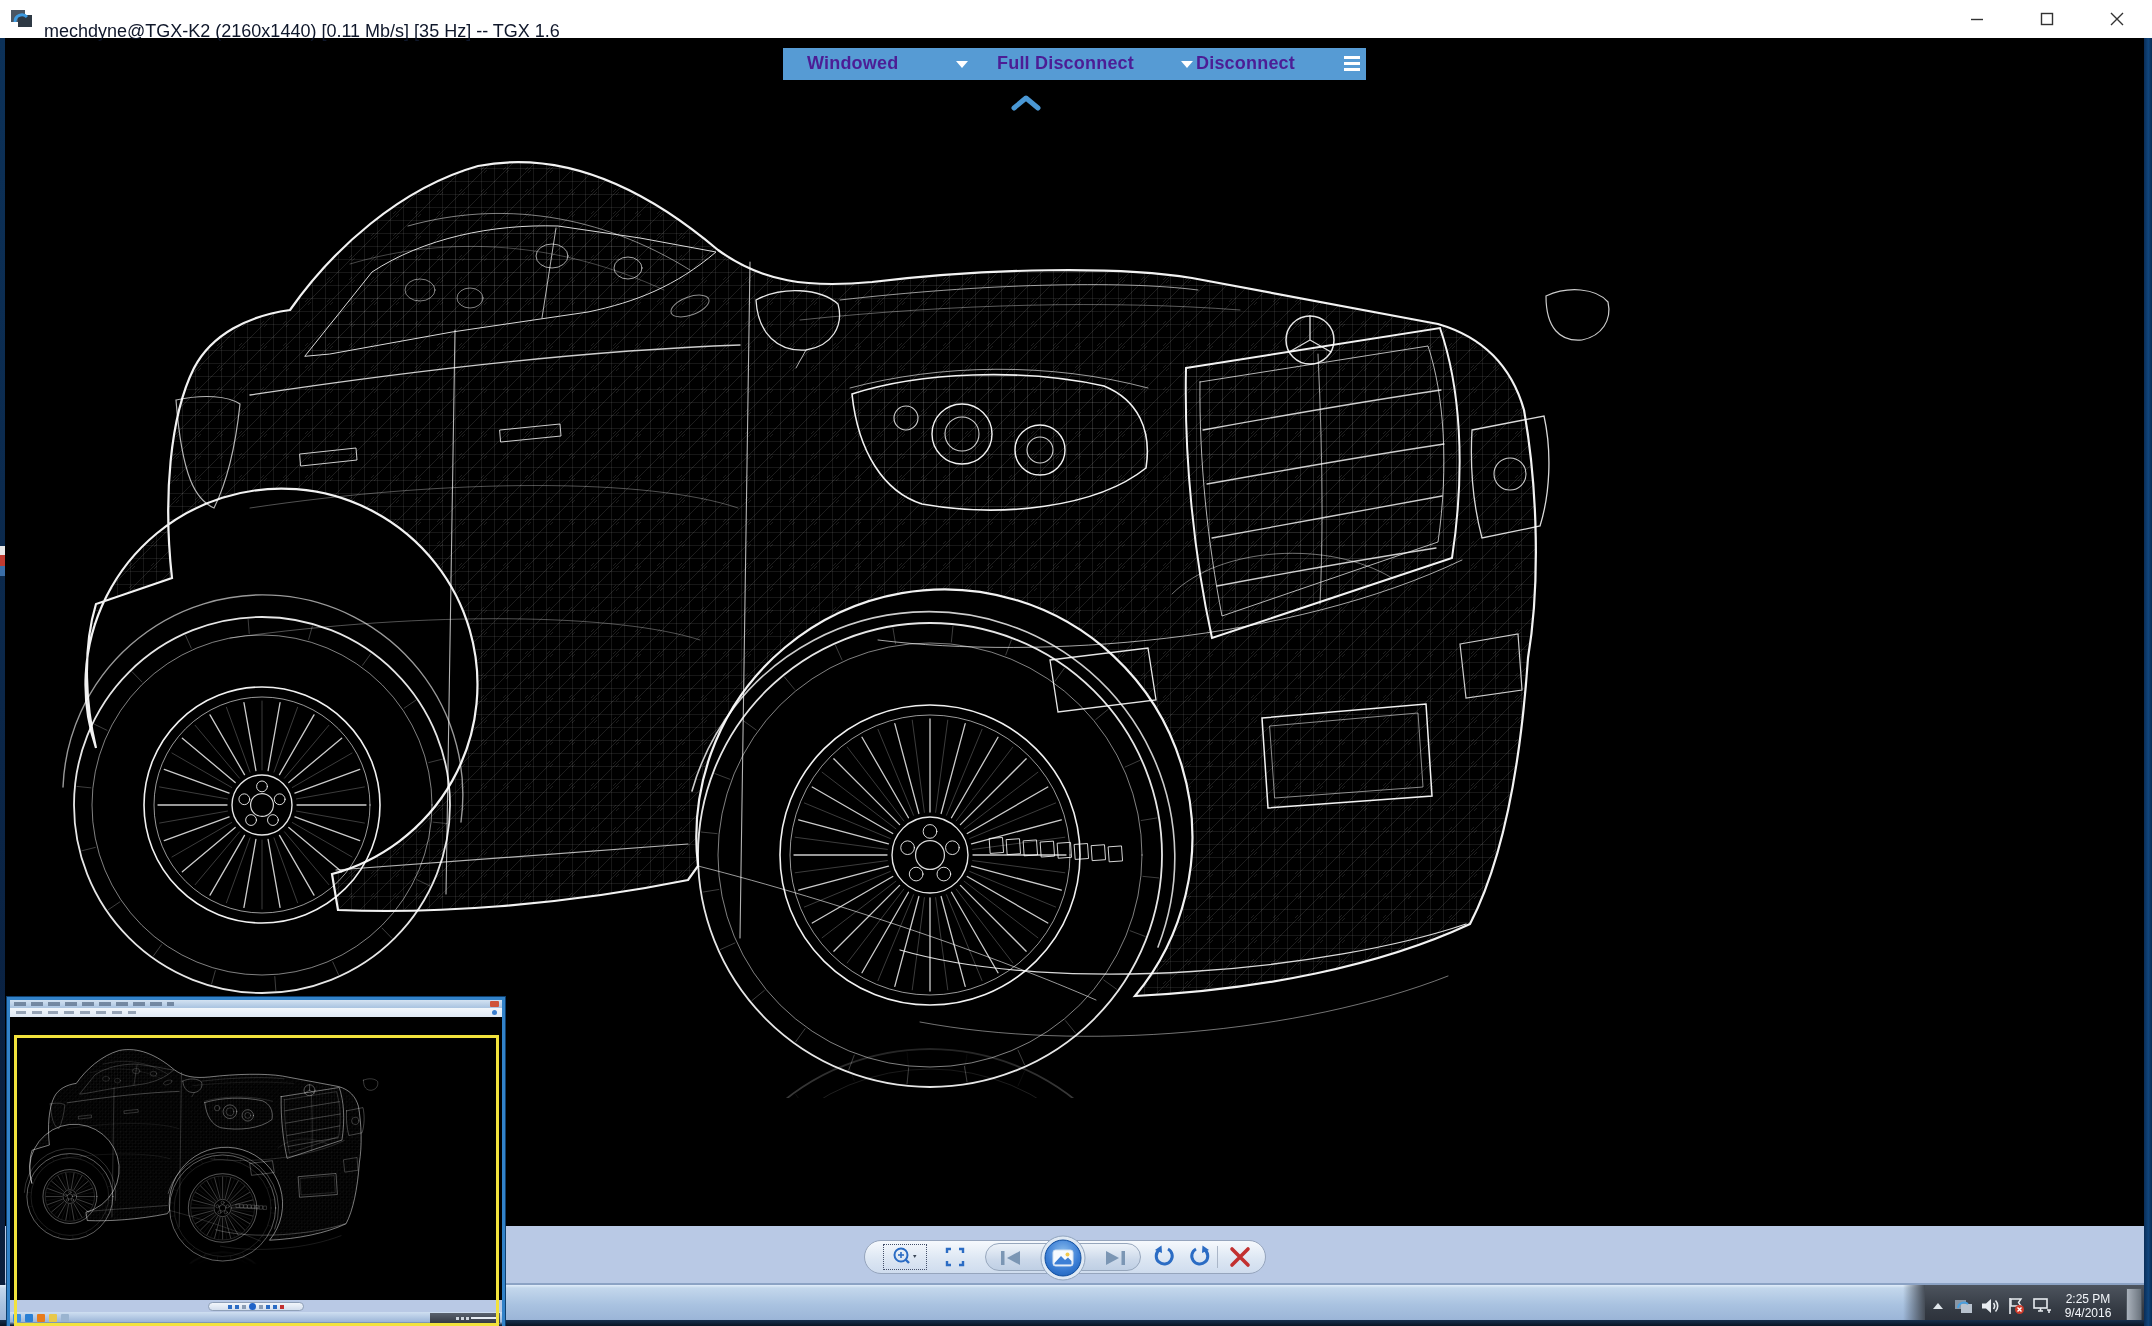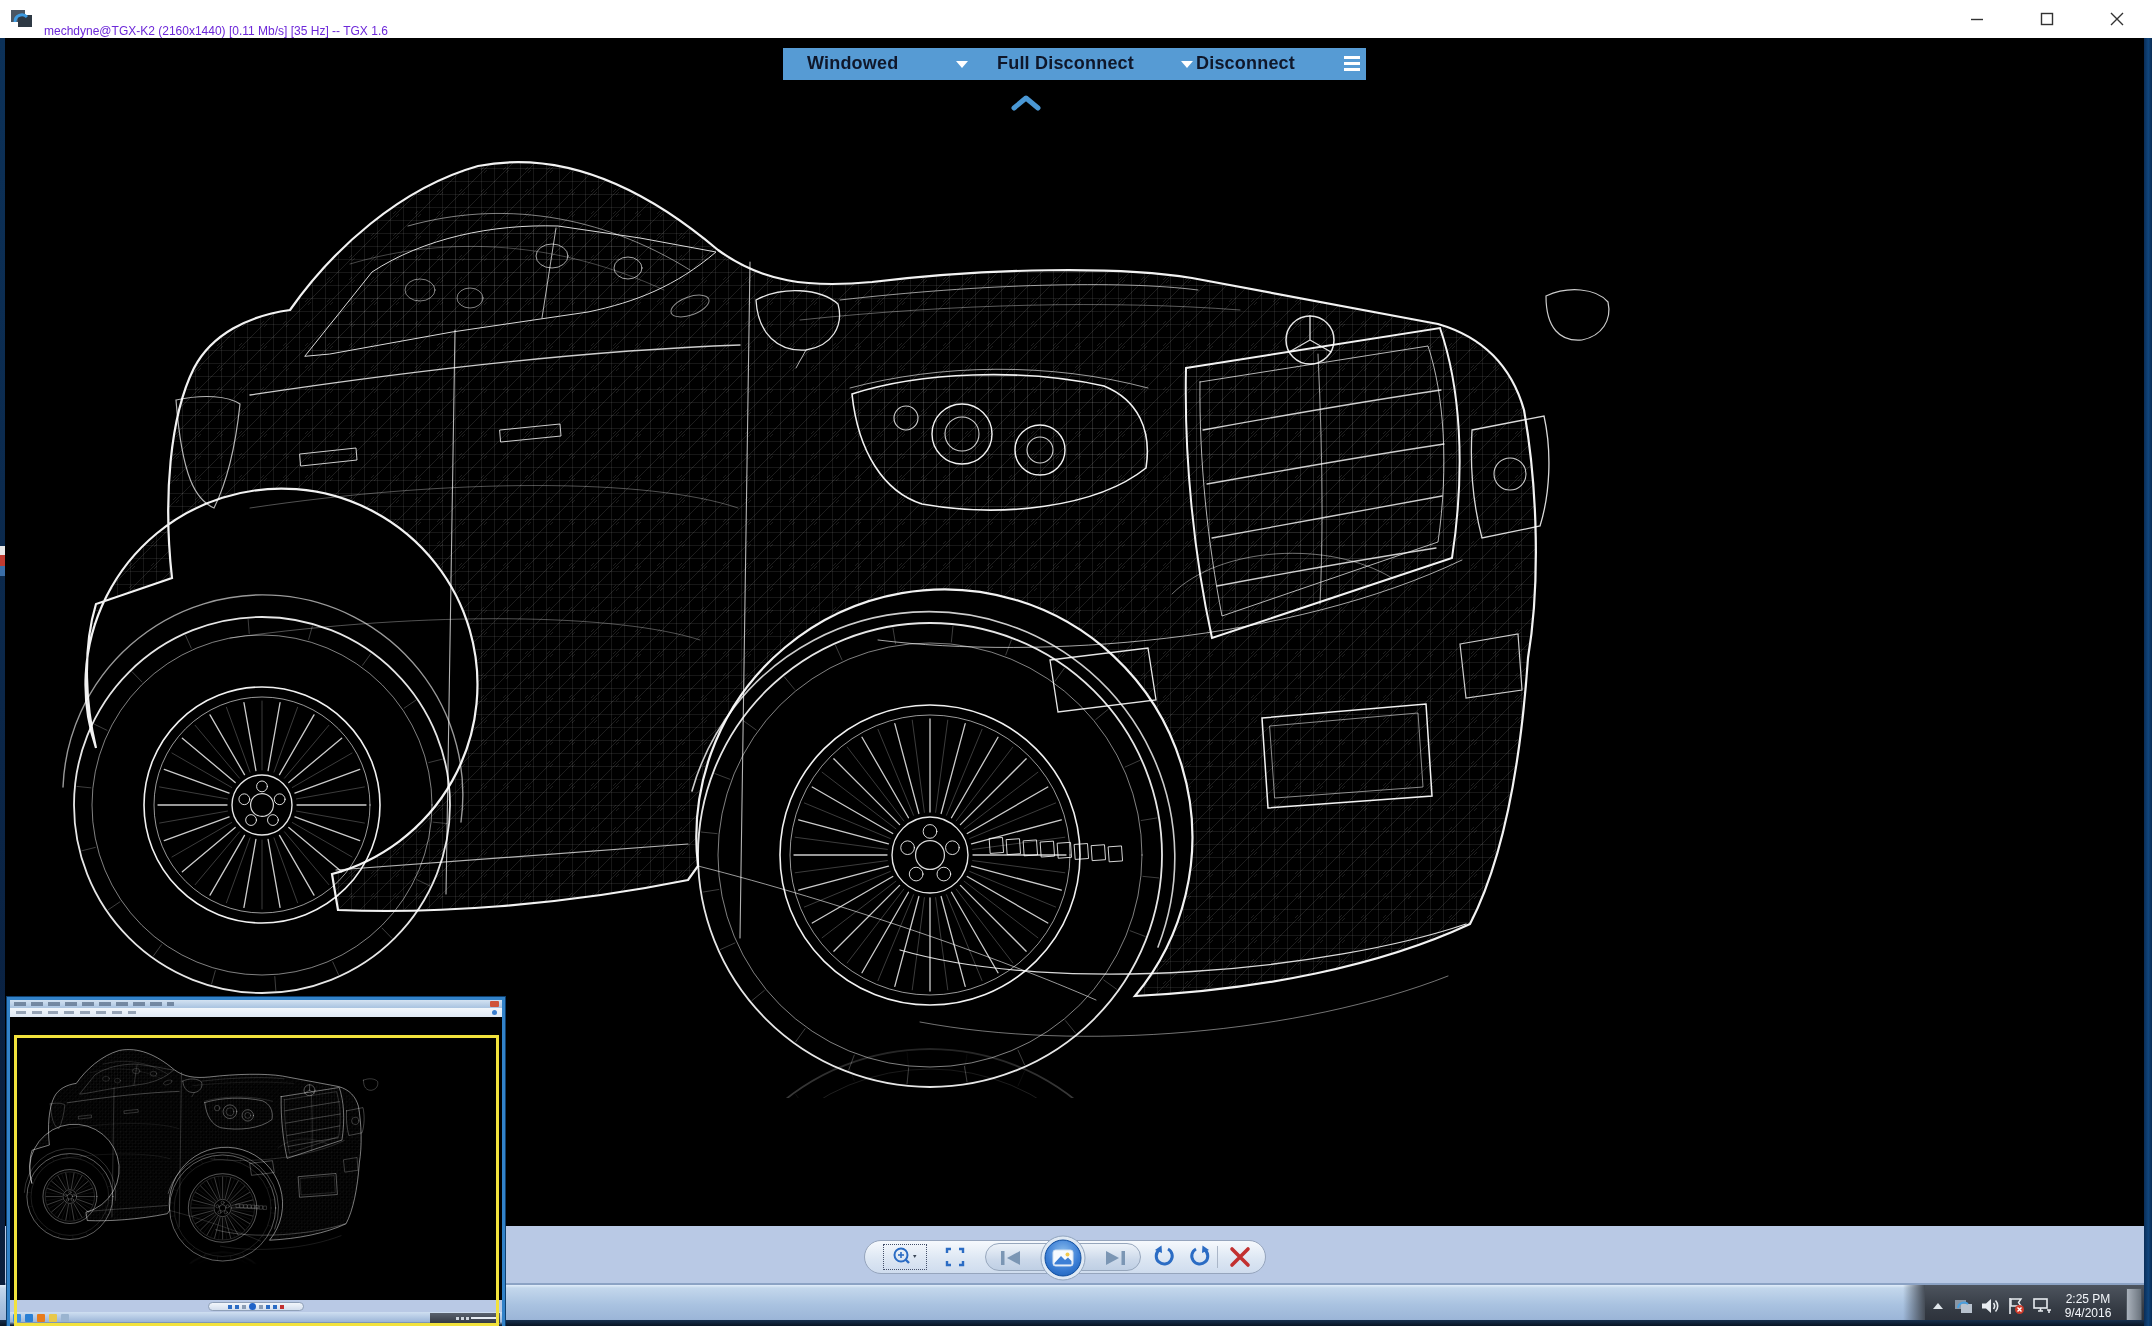--- a/index.html
+++ b/index.html
@@ -3,39 +3,39 @@
 <meta charset="utf-8">
 <style>
   * { margin:0; padding:0; box-sizing:border-box; }
   html,body { width:2152px; height:1326px; overflow:hidden; background:#000;
     font-family:"Liberation Sans", sans-serif; }
 
   
   .titlebar { position:absolute; left:0; top:0; width:2152px; height:38px; background:#ffffff;
     display:flex; align-items:center; z-index:20; }
   .titlebar .appicon { width:24px; height:22px; margin-left:10px; }
-  .titlebar .title { margin-left:10px; font-size:12px; color:#6d28d9; white-space:nowrap;margin-top:24px; }
+  .titlebar .title { margin-left:10px; font-size:18px; color:#0f172a; white-space:nowrap;margin-top:24px; }
   .winbtns { position:absolute; right:0; top:0; height:38px; display:flex; }
   .winbtn { width:70px; height:38px; display:flex; align-items:center; justify-content:center; }
 
   
   .remote { position:absolute; left:0; top:38px; width:2152px; height:1288px; background:#000; }
   .edge-left { position:absolute; left:0; top:0; width:5px; height:1247px;
     background:linear-gradient(180deg,#0c3158,#0a1e3c); z-index:3; }
   .edge-right { position:absolute; left:2144px; top:0; width:8px; height:1288px;
     background:linear-gradient(90deg,#0a2d57,#10457c 55%,#0b2c52); z-index:6; }
   .cursor-sliver { position:absolute; left:0; top:508px; width:5px; height:30px; z-index:4; }
   .cursor-sliver div { width:5px; }
 
   #car-svg { position:absolute; left:0; top:0; pointer-events:none; }
 
   
   .tgx-toolbar { position:absolute; left:783px; top:10px; width:583px; height:32px;
     background:#569bd4; z-index:8; }
-  .tgx-toolbar .tlabel { position:absolute; top:0; height:32px; line-height:31px; color:#0f172a;
+  .tgx-toolbar .tlabel { position:absolute; top:0; height:32px; line-height:31px; color:#4c1d95;
     font-size:18px; font-weight:bold; letter-spacing:.2px; cursor:default; }
   .caret-down { position:absolute; top:13px; width:0; height:0;
     border-left:6px solid transparent; border-right:6px solid transparent; border-top:7px solid #fff; }
   .burger { position:absolute; left:561px; top:8px; width:16px; height:15px; }
   .burger div { height:3px; background:#fff; margin-bottom:3px; }
   .tgx-chevron { position:absolute; left:1010px; top:56px; z-index:8; }
 
   
   .pv-bar { position:absolute; left:0; top:1188px; width:2152px; height:57px; background:#b9c9e5; z-index:2; }
   .pv-divider { position:absolute; left:0; top:1245px; width:2152px; height:2px; background:#8ba2c4; z-index:2; }

